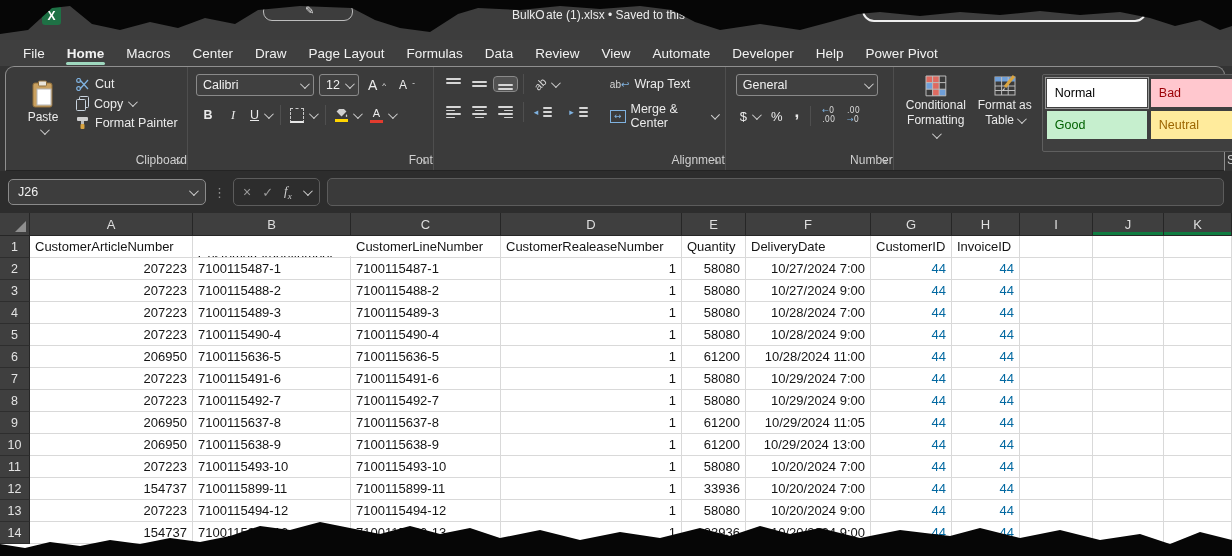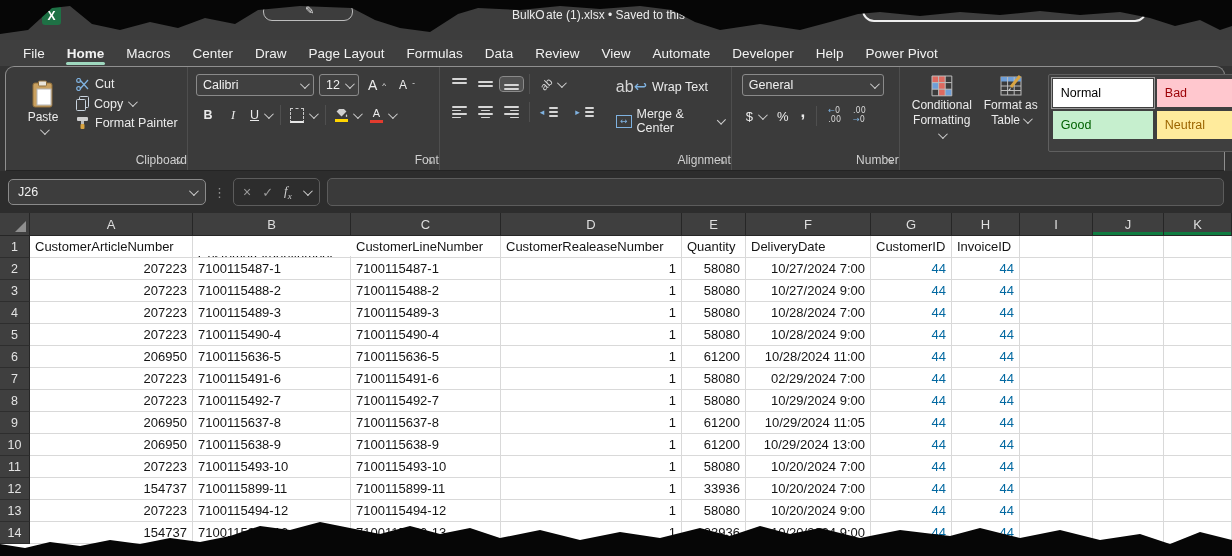--- a/index.html
+++ b/index.html
@@ -154,21 +154,21 @@
           <rect x="5" y="5" width="3" height="3" fill="#bdbdbd"></rect>
           <rect x="4.5" y="8" width="4" height="5" rx="1" fill="#d9a441"></rect>
         </svg>
         <span>Format Painter</span>
       </div>
     </div>
     <div class="glabel">Clipboard</div>
     <div class="launcher glyph">↘</div>
   </div>
 
-  <div class="rgroup" style="flex:0 0 236px;padding:7px 20px 18px 8px;box-sizing:border-box;">
+  <div class="rgroup" style="flex:0 0 236px;padding:7px 14px 18px 8px;box-sizing:border-box;">
     <div style="display:flex;align-items:center;gap:5px;">
       <div class="combo" style="width:118px;">
         <span>Calibri</span>
           <span class="chev"></span>
       </div>
       <div class="combo" style="width:40px;">
         <span>12</span>
           <span class="chev"></span>
       </div>
       <div class="rbtn" style="font-size:14px;">A<sup style="font-size:8px;">^</sup></div>
@@ -279,21 +279,21 @@
             <span class="bars">
               <i class="w-s"></i>
               <i class="w-s"></i>
               <i class="w-s"></i>
             </span>
           </div>
       </div>
     </div>
     <div style="display:flex;flex-direction:column;gap:9px;padding-top:2px;">
       <div class="rbtn">
-        <span style="font-size:16px;color:#d6d6d6;">ab<span class="glyph" style="color:#7fb2e0;">↩</span></span>
+        <span style="font-size:10px;color:#d6d6d6;">ab<span class="glyph" style="color:#7fb2e0;">↩</span></span>
         <span>Wrap Text</span>
       </div>
       <div class="rbtn">
         <span style="display:inline-flex;align-items:center;justify-content:center;width:16px;height:11px;border:1px solid #7fb2e0;color:#7fb2e0;font-size:9px;" class="glyph">↔</span>
         <span>Merge &amp; Center</span>
         <span class="chev"></span>
       </div>
     </div>
     <div class="glabel">Alignment</div>
     <div class="launcher glyph">↘</div>
@@ -483,21 +483,21 @@
         <div class="cell" style="width: 71px;"></div>
         <div class="cell" style="width: 68px;"></div>
       </div>
       <div class="grow">
         <div class="rowh">7</div>
         <div class="cell r" style="width: 163px;">207223</div>
         <div class="cell" style="width: 158px;">7100115491-6</div>
         <div class="cell" style="width: 150px;">7100115491-6</div>
         <div class="cell r" style="width: 181px;">1</div>
         <div class="cell r" style="width: 64px;">58080</div>
-        <div class="cell r" style="width: 125px;">02/29/2024 7:00</div>
+        <div class="cell r" style="width: 125px;">10/29/2024 7:00</div>
         <div class="cell r muted" style="width: 81px;">44</div>
         <div class="cell r muted" style="width: 68px;">44</div>
         <div class="cell" style="width: 73px;"></div>
         <div class="cell" style="width: 71px;"></div>
         <div class="cell" style="width: 68px;"></div>
       </div>
       <div class="grow">
         <div class="rowh">8</div>
         <div class="cell r" style="width: 163px;">207223</div>
         <div class="cell" style="width: 158px;">7100115492-7</div>

